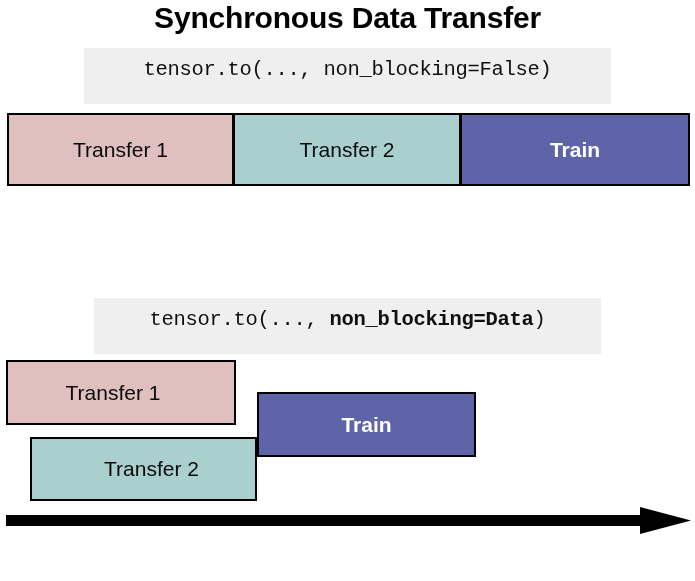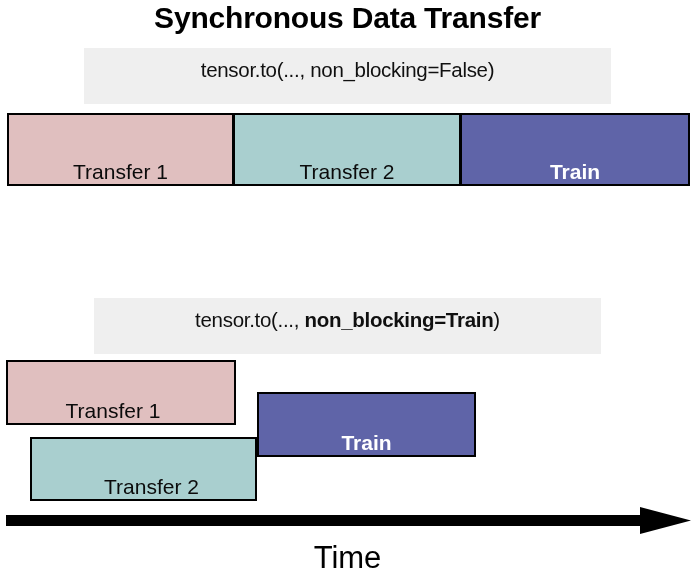--- a/index.html
+++ b/index.html
@@ -33,40 +33,40 @@
     letter-spacing: -0.2px;
     white-space: nowrap;
   }
   #title-sync  { top: 1px; }
   #title-async { top: 246px; font-weight: 400; font-size: 29px; }
 
   
   .code-chip {
     position: absolute;
     background: #efefef;
-    font-family: Liberation Sans, sans-serif;
+    font-family: Liberation Mono, monospace;
     font-size: 20.5px;
     color: #101010;
     line-height: 44px;
     height: 56px;
     text-align: center;
     white-space: nowrap;
     letter-spacing: -0.3px;
   }
   #code-sync  { left: 84px; top: 48px;  width: 527px; }
   #code-async { left: 94px; top: 298px; width: 507px; }
   .code-chip .bold { font-weight: 700; }
 
   
   .block {
     position: absolute;
     box-sizing: border-box;
     border: 2px solid #000000;
     display: flex;
-    align-items: flex-end;
+    align-items: center;
     justify-content: center;
     font-family: "Liberation Sans", sans-serif;
     font-size: 21px;
     font-weight: 400;
     color: #0b0b0b;
     white-space: nowrap;
   }
   .block.dark-label { color: #ffffff; font-weight: bold; }
 
   
@@ -122,34 +122,33 @@
 
   <div class="block" id="sync-transfer2" style="background: rgb(169, 207, 207); color: rgb(11, 11, 11); border-color: rgb(0, 0, 0);">
     <span class="lbl">Transfer 2</span>
   </div>
 
   <div class="block dark-label" id="sync-train" style="background: rgb(95, 100, 168); color: rgb(255, 255, 255); border-color: rgb(0, 0, 0);">
     <span class="lbl">Train</span>
   </div>
 
 
-  <div class="code-chip" id="code-async" style="background: rgb(239, 239, 239);"><span>tensor.to(..., </span><span class="bold">non_blocking=Train</span><span>)</span></div>
+  <div class="code-chip" id="code-async" style="background: rgb(239, 239, 239);"><span>tensor.to(..., </span><span class="bold">non_blocking=Data</span><span>)</span></div>
 
   <div class="block" id="async-transfer1" style="background: rgb(224, 191, 191); color: rgb(11, 11, 11); border-color: rgb(0, 0, 0);">
     <span class="lbl">Transfer 1</span>
   </div>
 
   <div class="block dark-label" id="async-train" style="background: rgb(95, 100, 168); color: rgb(255, 255, 255); border-color: rgb(0, 0, 0);">
     <span class="lbl">Train</span>
   </div>
 
   <div class="block" id="async-transfer2" style="background: rgb(169, 207, 207); color: rgb(11, 11, 11); border-color: rgb(0, 0, 0);">
     <span class="lbl">Transfer 2</span>
   </div>
 
   <svg id="time-axis" viewBox="0 0 695 34">
     <rect x="6" y="12" width="645" height="11" fill="#000000"></rect>
     <polygon points="640,4 691,17.5 640,31" fill="#000000"></polygon>
   </svg>
 
-  <div id="axis-label">Time</div>
 
 </div>
 
 </body></html>

